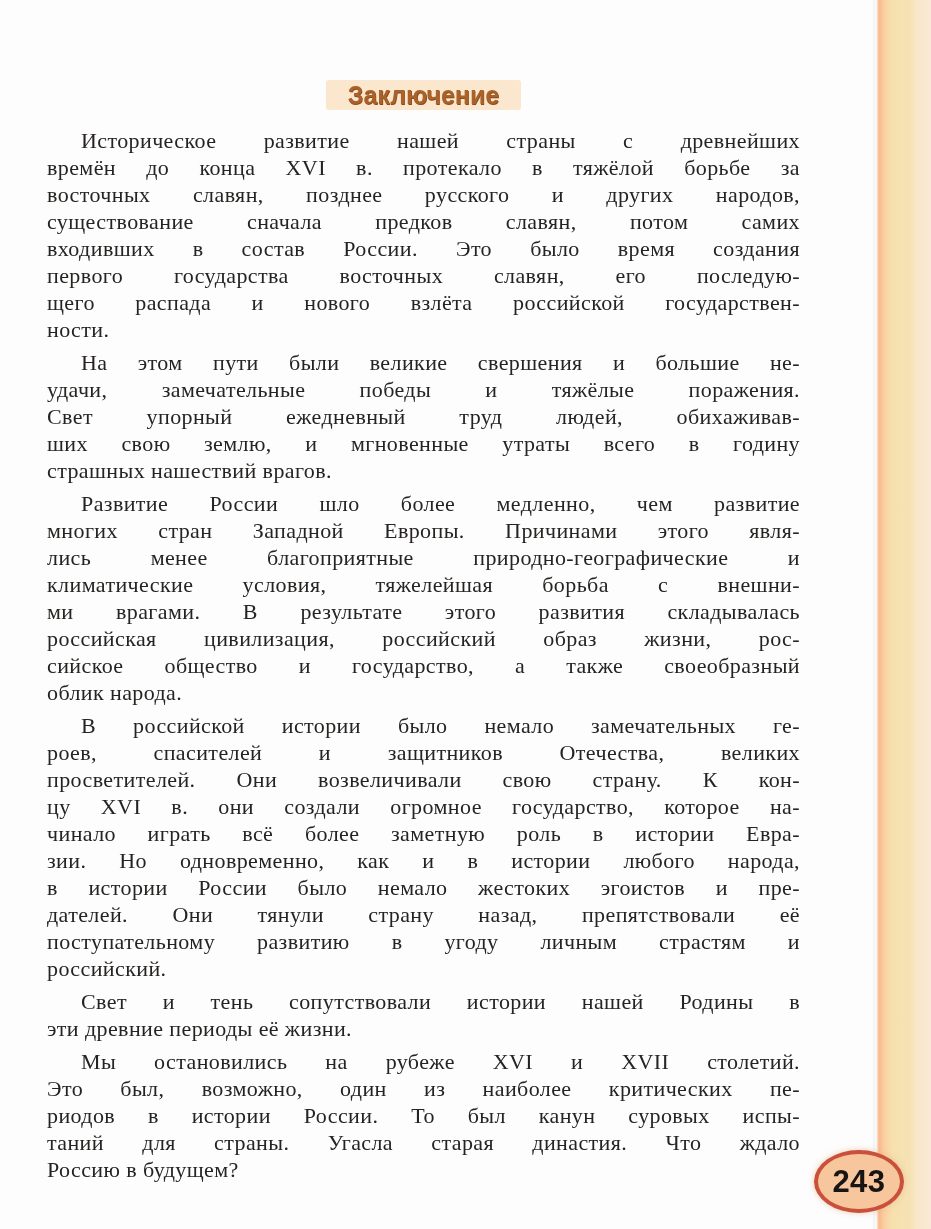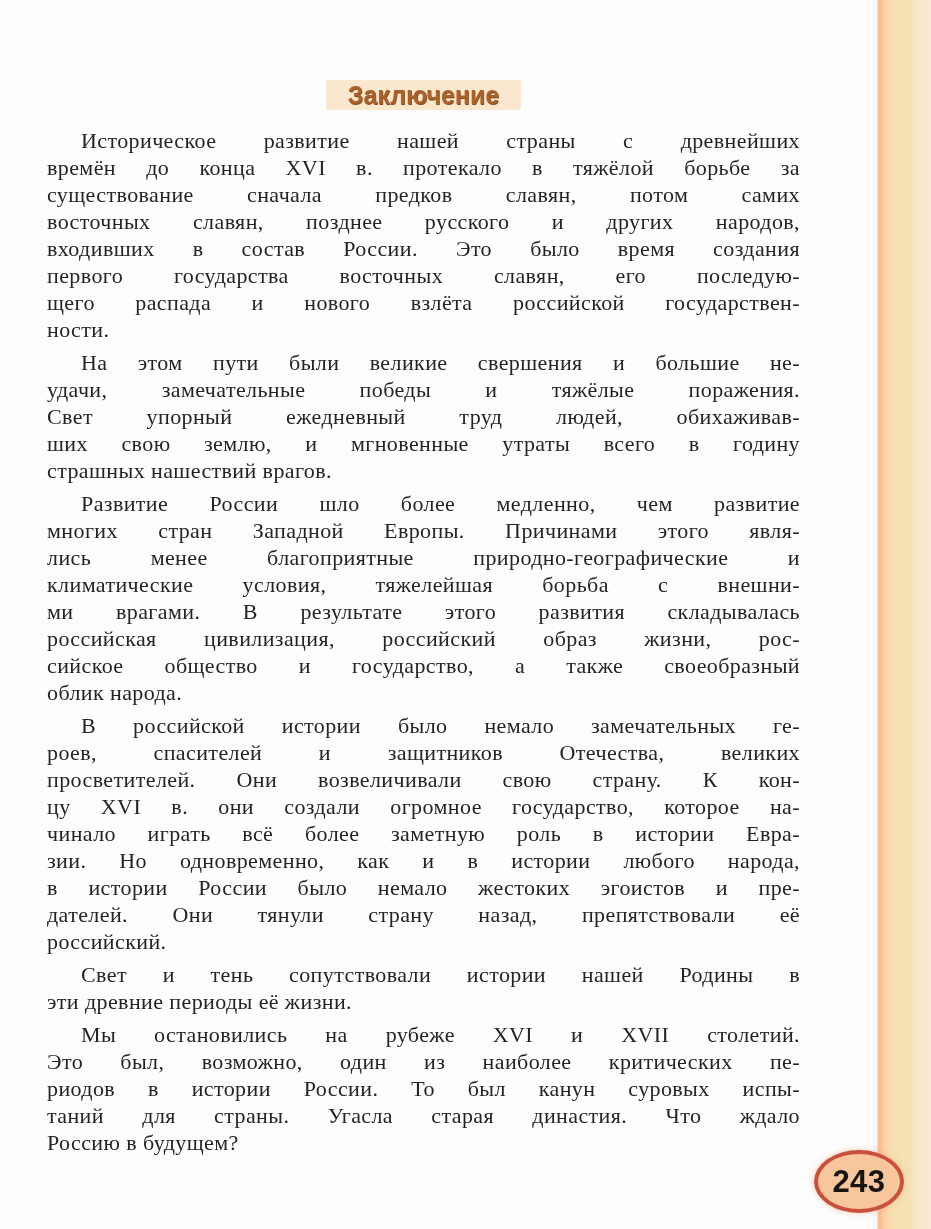--- a/index.html
+++ b/index.html
@@ -86,22 +86,22 @@
 <div class="scan-band"></div>
 
 <div class="page-content">
   <div class="heading-row">
     <span class="heading">Заключение</span>
   </div>
   <div>
       <div class="paragraph">
         <div class="line first">Историческое развитие нашей страны с древнейших</div>
         <div class="line">времён до конца XVI в. протекало в тяжёлой борьбе за</div>
+        <div class="line">восточных славян, позднее русского и других народов,</div>
         <div class="line">существование сначала предков славян, потом самих</div>
-        <div class="line">восточных славян, позднее русского и других народов,</div>
         <div class="line">входивших в состав России. Это было время создания</div>
         <div class="line">первого государства восточных славян, его последую-</div>
         <div class="line">щего распада и нового взлёта российской государствен-</div>
         <div class="line last">ности.</div>
       </div>
       <div class="paragraph">
         <div class="line first">На этом пути были великие свершения и большие не-</div>
         <div class="line">удачи, замечательные победы и тяжёлые поражения.</div>
         <div class="line">Свет упорный ежедневный труд людей, обихаживав-</div>
         <div class="line">ших свою землю, и мгновенные утраты всего в годину</div>
@@ -119,20 +119,21 @@
       </div>
       <div class="paragraph">
         <div class="line first">В российской истории было немало замечательных ге-</div>
         <div class="line">роев, спасителей и защитников Отечества, великих</div>
         <div class="line">просветителей. Они возвеличивали свою страну. К кон-</div>
         <div class="line">цу XVI в. они создали огромное государство, которое на-</div>
         <div class="line">чинало играть всё более заметную роль в истории Евра-</div>
         <div class="line">зии. Но одновременно, как и в истории любого народа,</div>
         <div class="line">в истории России было немало жестоких эгоистов и пре-</div>
         <div class="line">дателей. Они тянули страну назад, препятствовали её</div>
+        <div class="line">поступательному развитию в угоду личным страстям и</div>
         <div class="line last">российский.</div>
       </div>
       <div class="paragraph">
         <div class="line first">Свет и тень сопутствовали истории нашей Родины в</div>
         <div class="line last">эти древние периоды её жизни.</div>
       </div>
       <div class="paragraph">
         <div class="line first">Мы остановились на рубеже XVI и XVII столетий.</div>
         <div class="line">Это был, возможно, один из наиболее критических пе-</div>
         <div class="line">риодов в истории России. То был канун суровых испы-</div>

